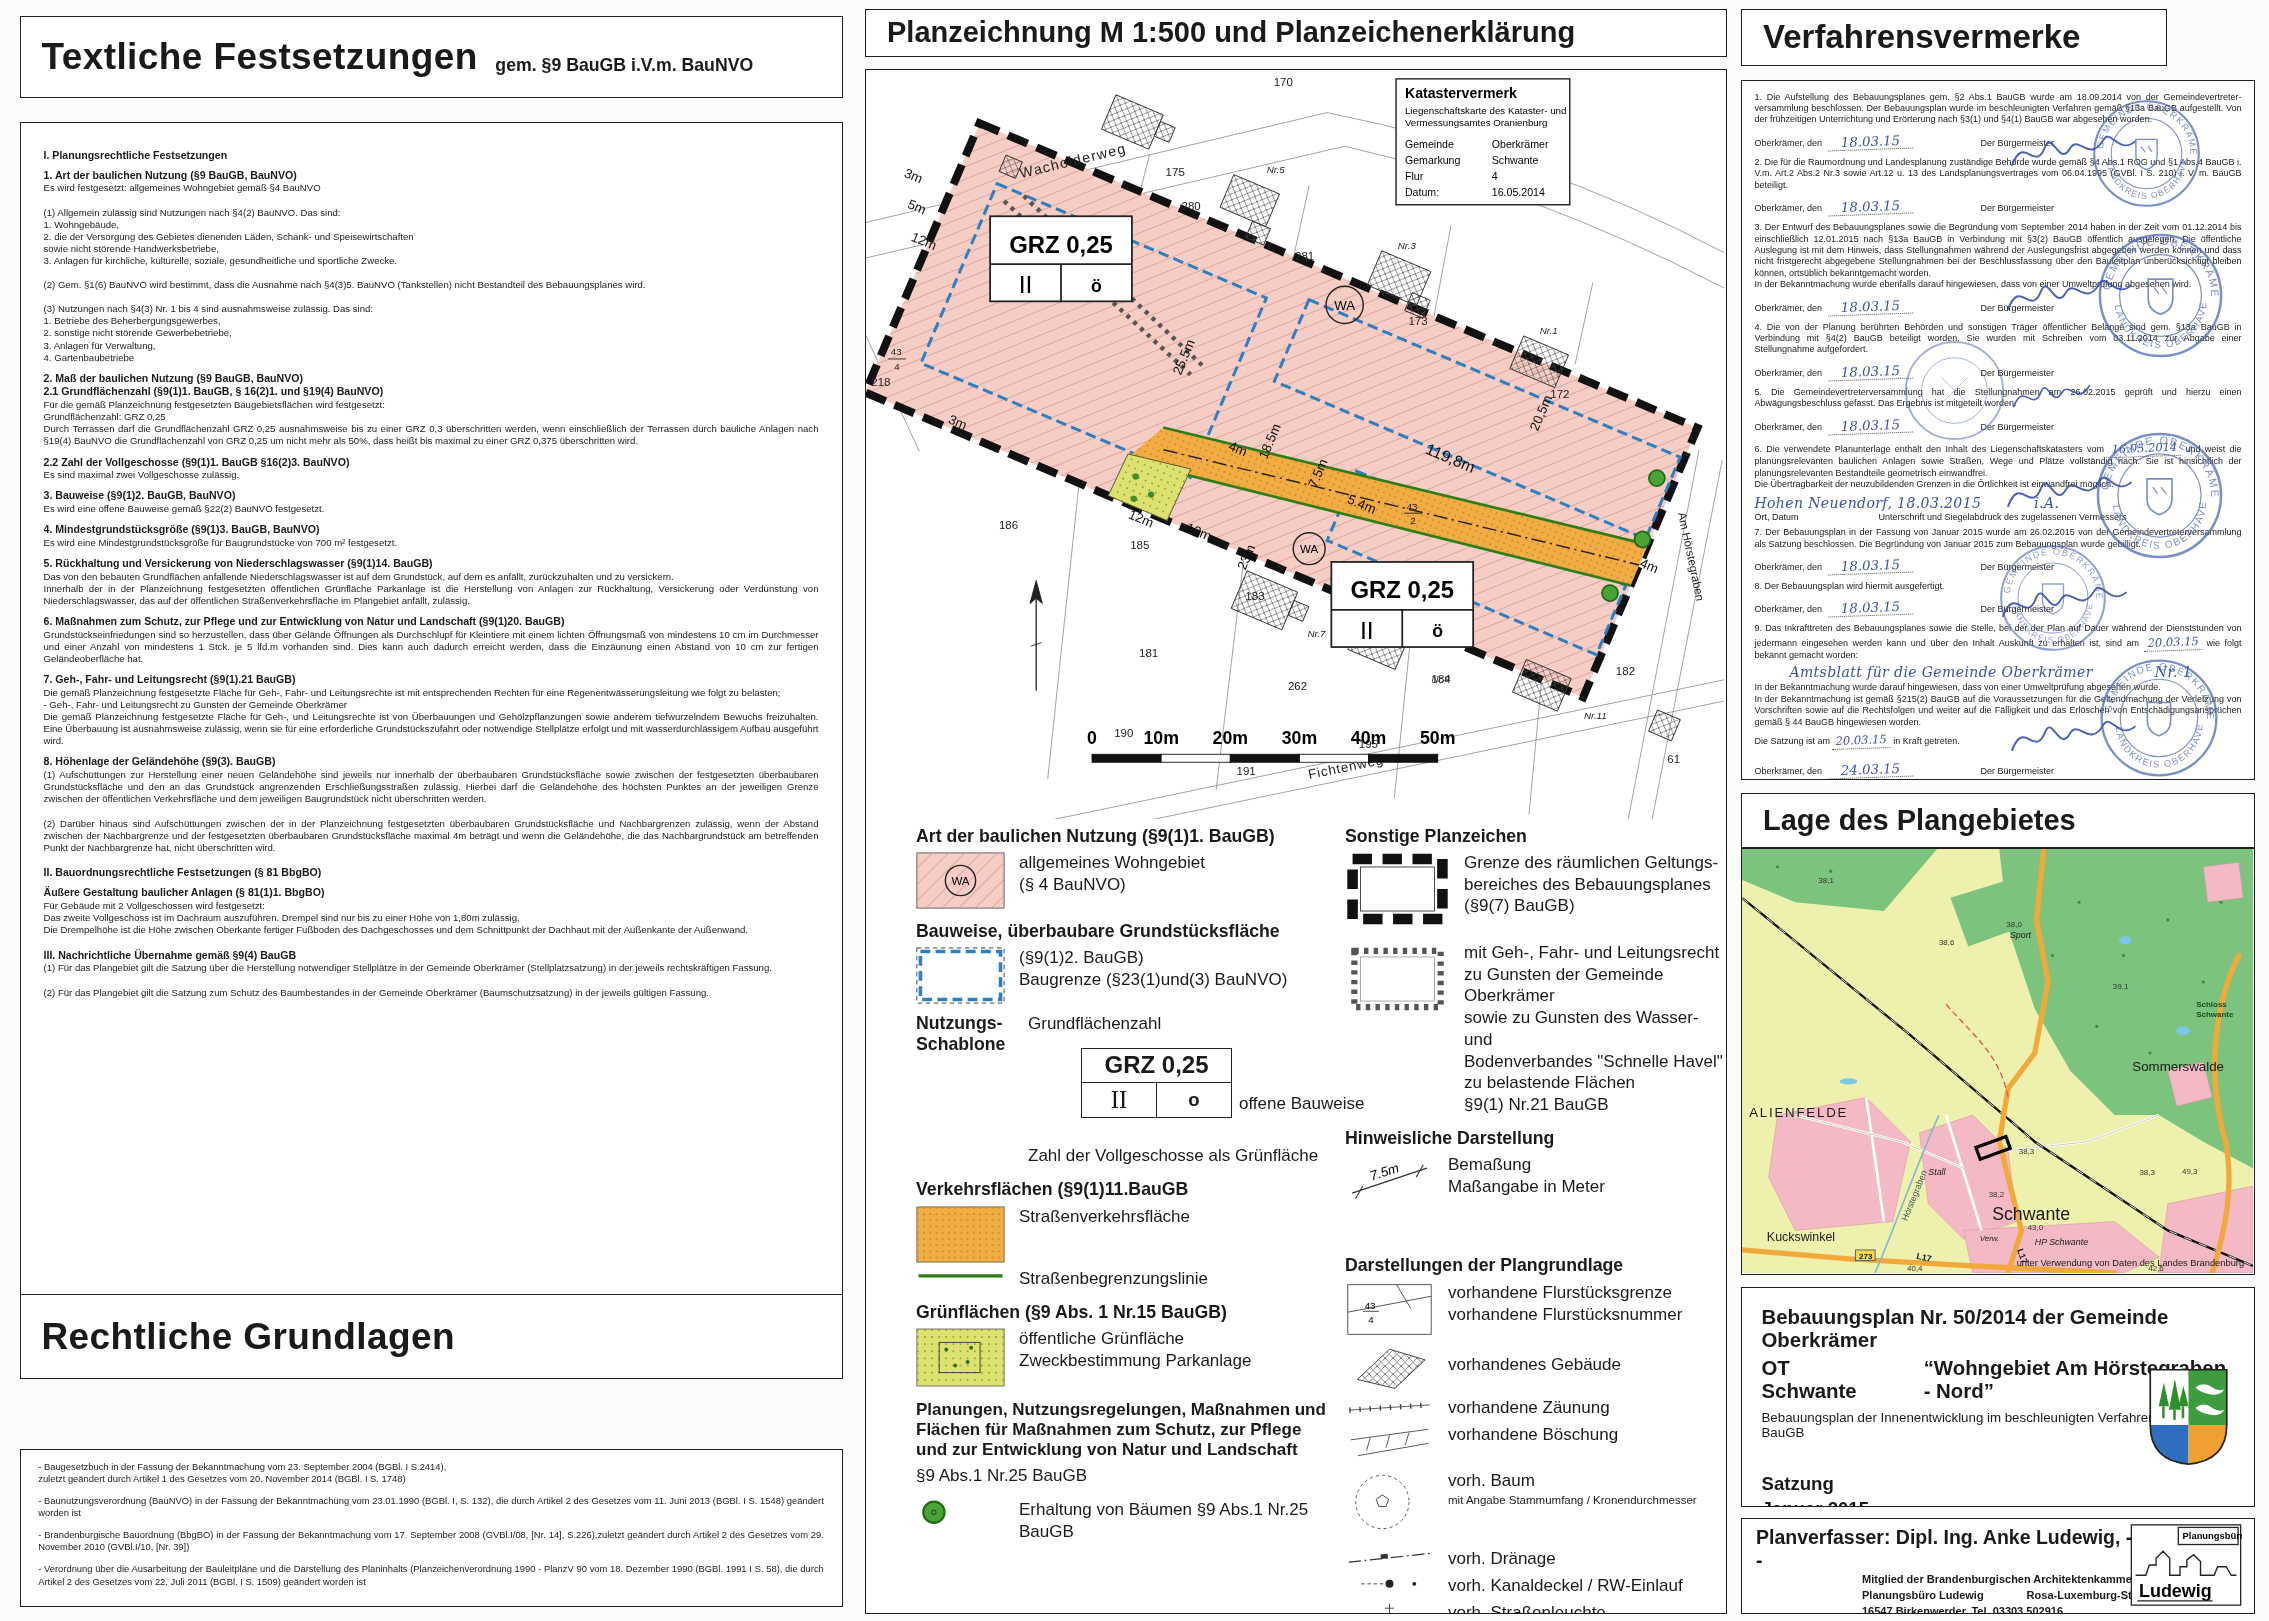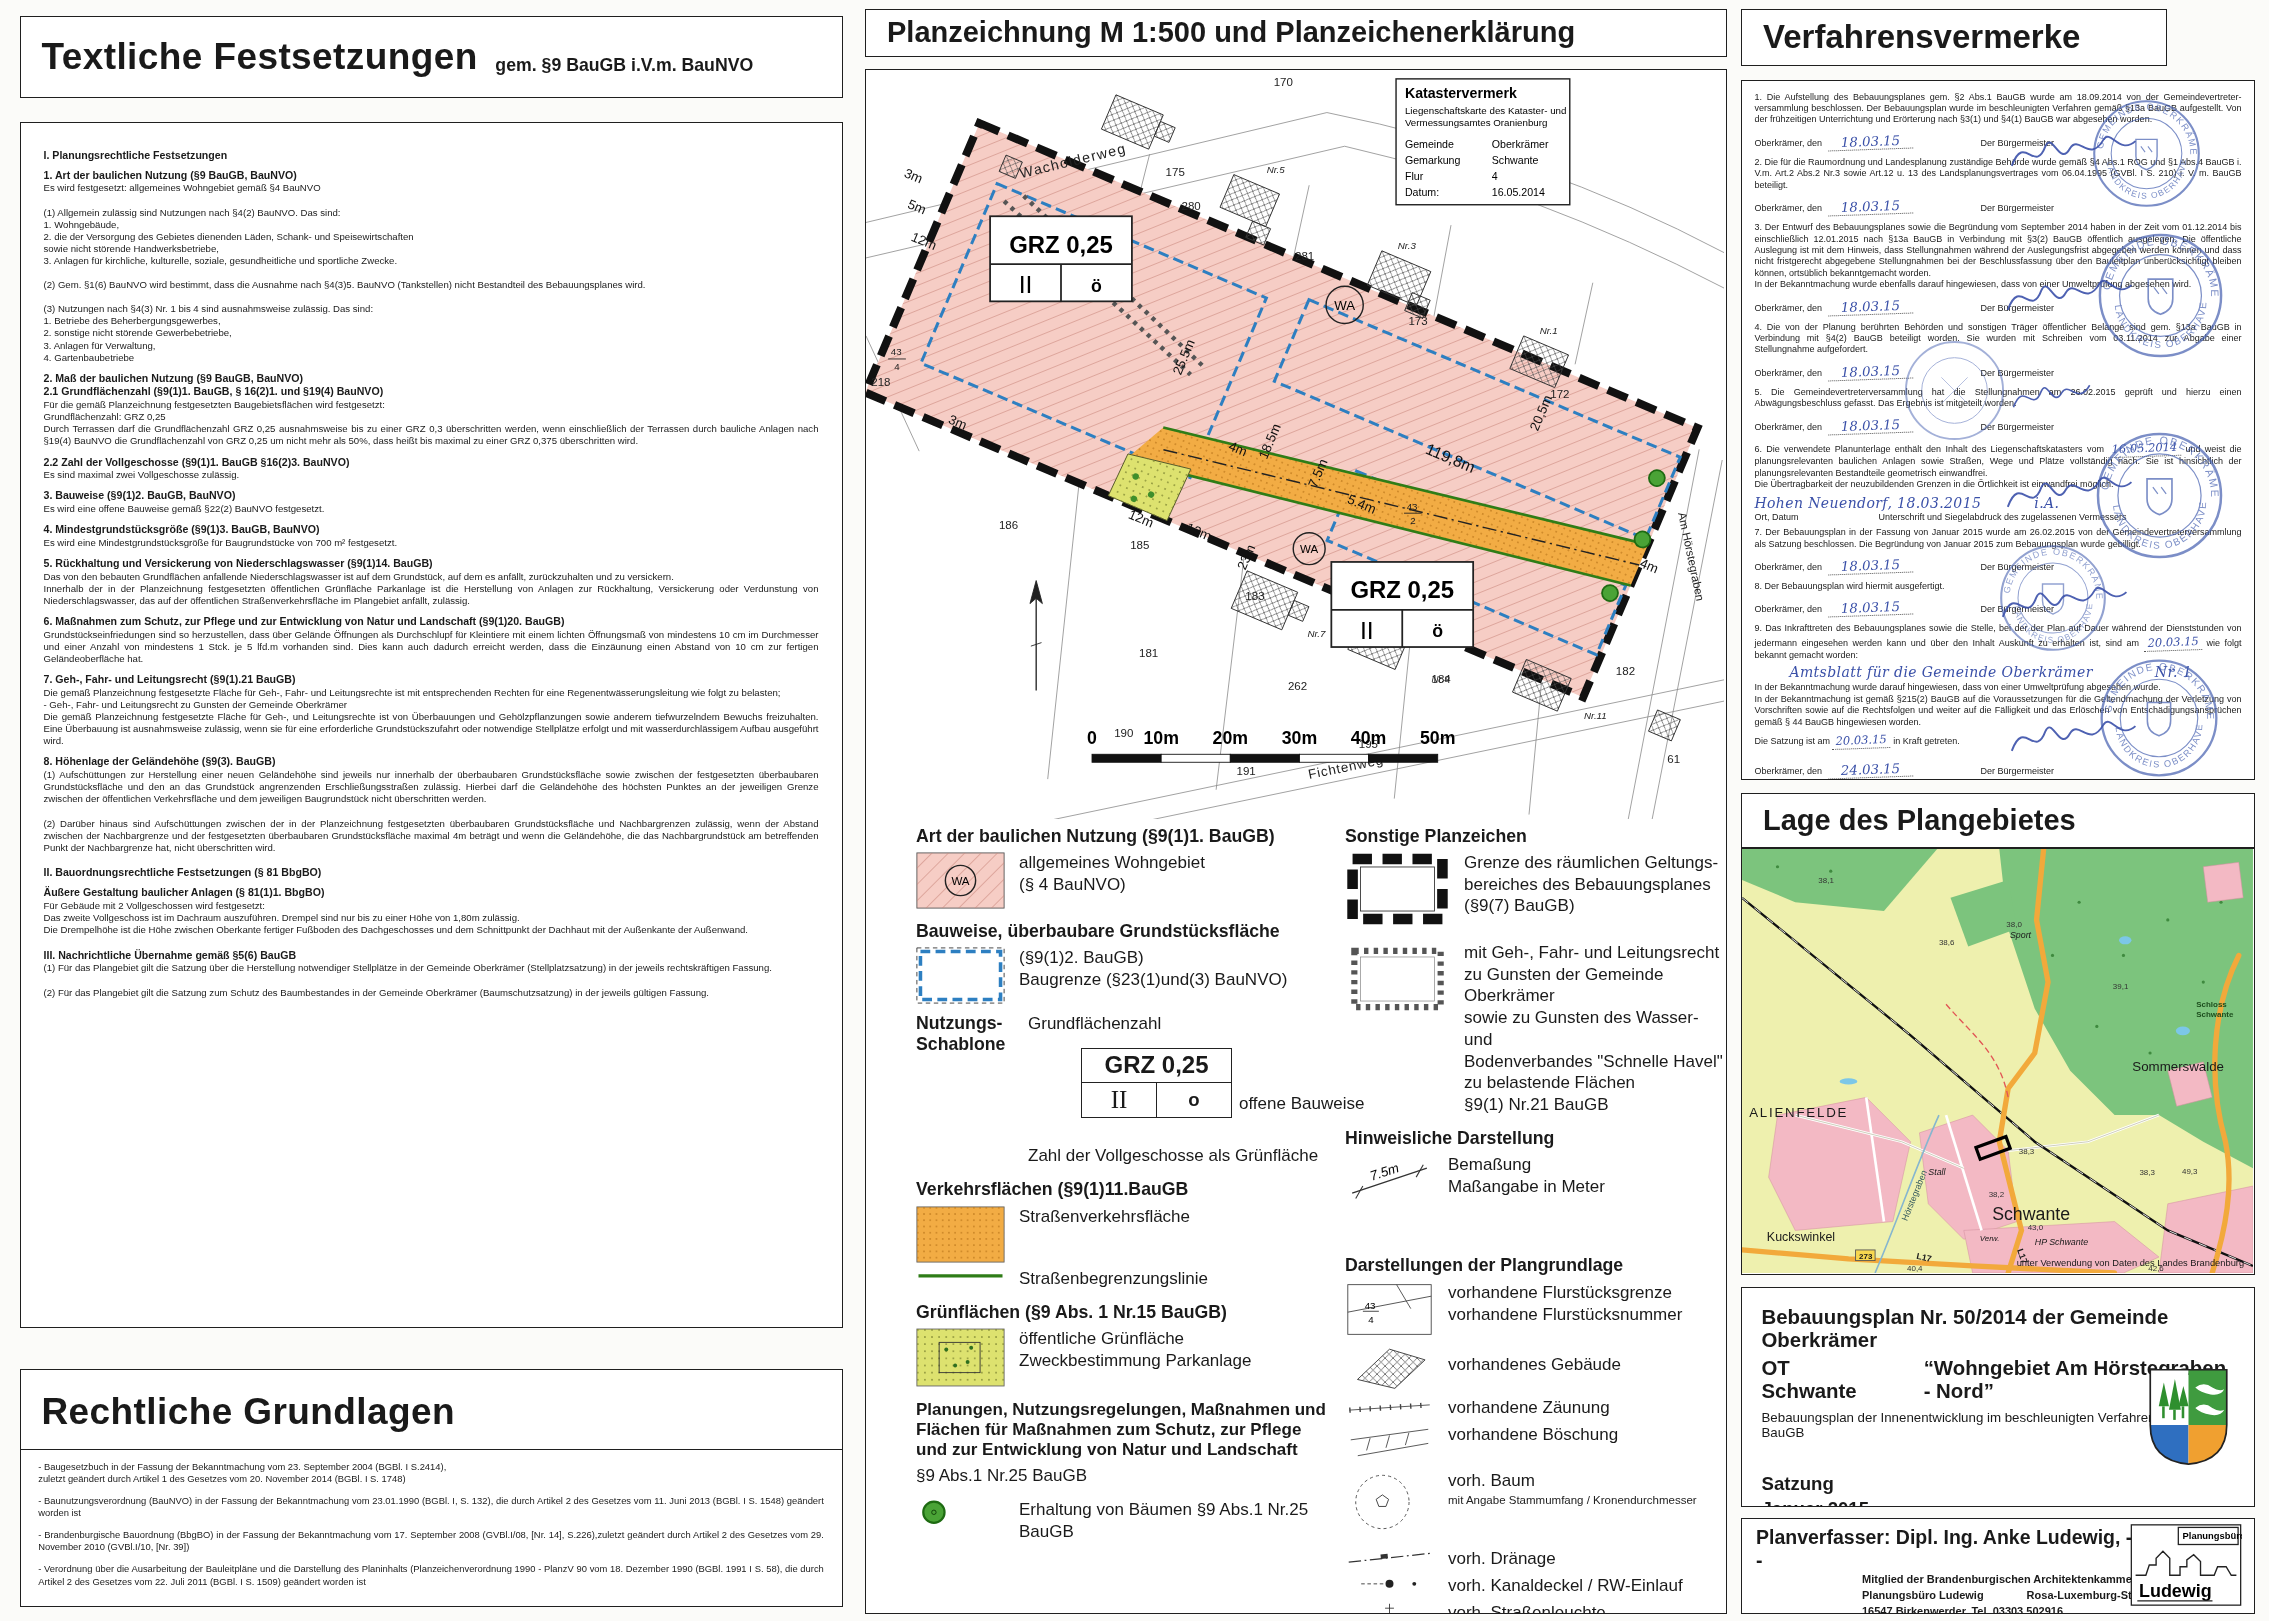--- a/index.html
+++ b/index.html
@@ -152,28 +152,28 @@
     <div class="sec">
         <div class="sec-h" style="margin-top:12.4px">II. Bauordnungsrechtliche Festsetzungen (§ 81 BbgBO)</div>
       </div>
     <div class="sec">
         <div class="sec-h">Äußere Gestaltung baulicher Anlagen (§ 81(1)1. BbgBO)</div>
         <div class="sec-b">Für Gebäude mit 2 Vollgeschossen wird festgesetzt:
 Das zweite Vollgeschoss ist im Dachraum auszuführen. Drempel sind nur bis zu einer Höhe von 1,80m zulässig.
 Die Drempelhöhe ist die Höhe zwischen Oberkante fertiger Fußboden des Dachgeschosses und dem Schnittpunkt der Dachhaut mit der Außenkante der Außenwand.</div>
       </div>
     <div class="sec">
-        <div class="sec-h" style="margin-top:12.4px">III.   Nachrichtliche Übernahme gemäß §5(6) BauGB</div>
+        <div class="sec-h" style="margin-top:12.4px">III.   Nachrichtliche Übernahme gemäß §9(4) BauGB</div>
         <div class="sec-b">(1) Für das Plangebiet gilt die Satzung über die Herstellung notwendiger Stellplätze in der Gemeinde Oberkrämer (Stellplatzsatzung) in der jeweils rechtskräftigen Fassung.
 
 (2) Für das Plangebiet gilt die Satzung zum Schutz des Baumbestandes in der Gemeinde Oberkrämer (Baumschutzsatzung) in der jeweils gültigen Fassung.</div>
       </div>
   </div>
 
-  <div class="box hdr" style="left:19.5px;top:1369px;width:823px;height:85px;">
+  <div class="box hdr" style="left:19.5px;top:1294px;width:823px;height:85px;">
     <span class="h1">Rechtliche Grundlagen</span>
   </div>
   <div class="box rgb" style="left:19.5px;top:1449px;width:823px;height:158px;">
     <div class="rg-i">- Baugesetzbuch in der Fassung der Bekanntmachung vom 23. September 2004 (BGBl. I S.2414),
   zuletzt geändert durch Artikel 1 des Gesetzes vom 20. November 2014 (BGBl. I S. 1748)</div>
     <div class="rg-i">- Baunutzungsverordnung (BauNVO) in der Fassung der Bekanntmachung vom 23.01.1990 (BGBl. I, S. 132), die durch Artikel 2 des Gesetzes vom 11. Juni 2013 (BGBl. I S. 1548) geändert worden ist</div>
     <div class="rg-i">- Brandenburgische Bauordnung (BbgBO) in der Fassung der Bekanntmachung vom 17. September 2008 (GVBl.I/08, [Nr. 14], S.226),zuletzt geändert durch Artikel 2 des Gesetzes vom 29. November 2010 (GVBl.I/10, [Nr. 39])</div>
     <div class="rg-i">- Verordnung über die Ausarbeitung der Bauleitpläne und die Darstellung des Planinhalts (Planzeichenverordnung 1990 - PlanzV 90 vom 18. Dezember 1990 (BGBl. 1991 I S. 58), die durch Artikel 2 des Gesetzes vom 22. Juli 2011 (BGBl. I S. 1509) geändert worden ist</div>
   </div>
 

